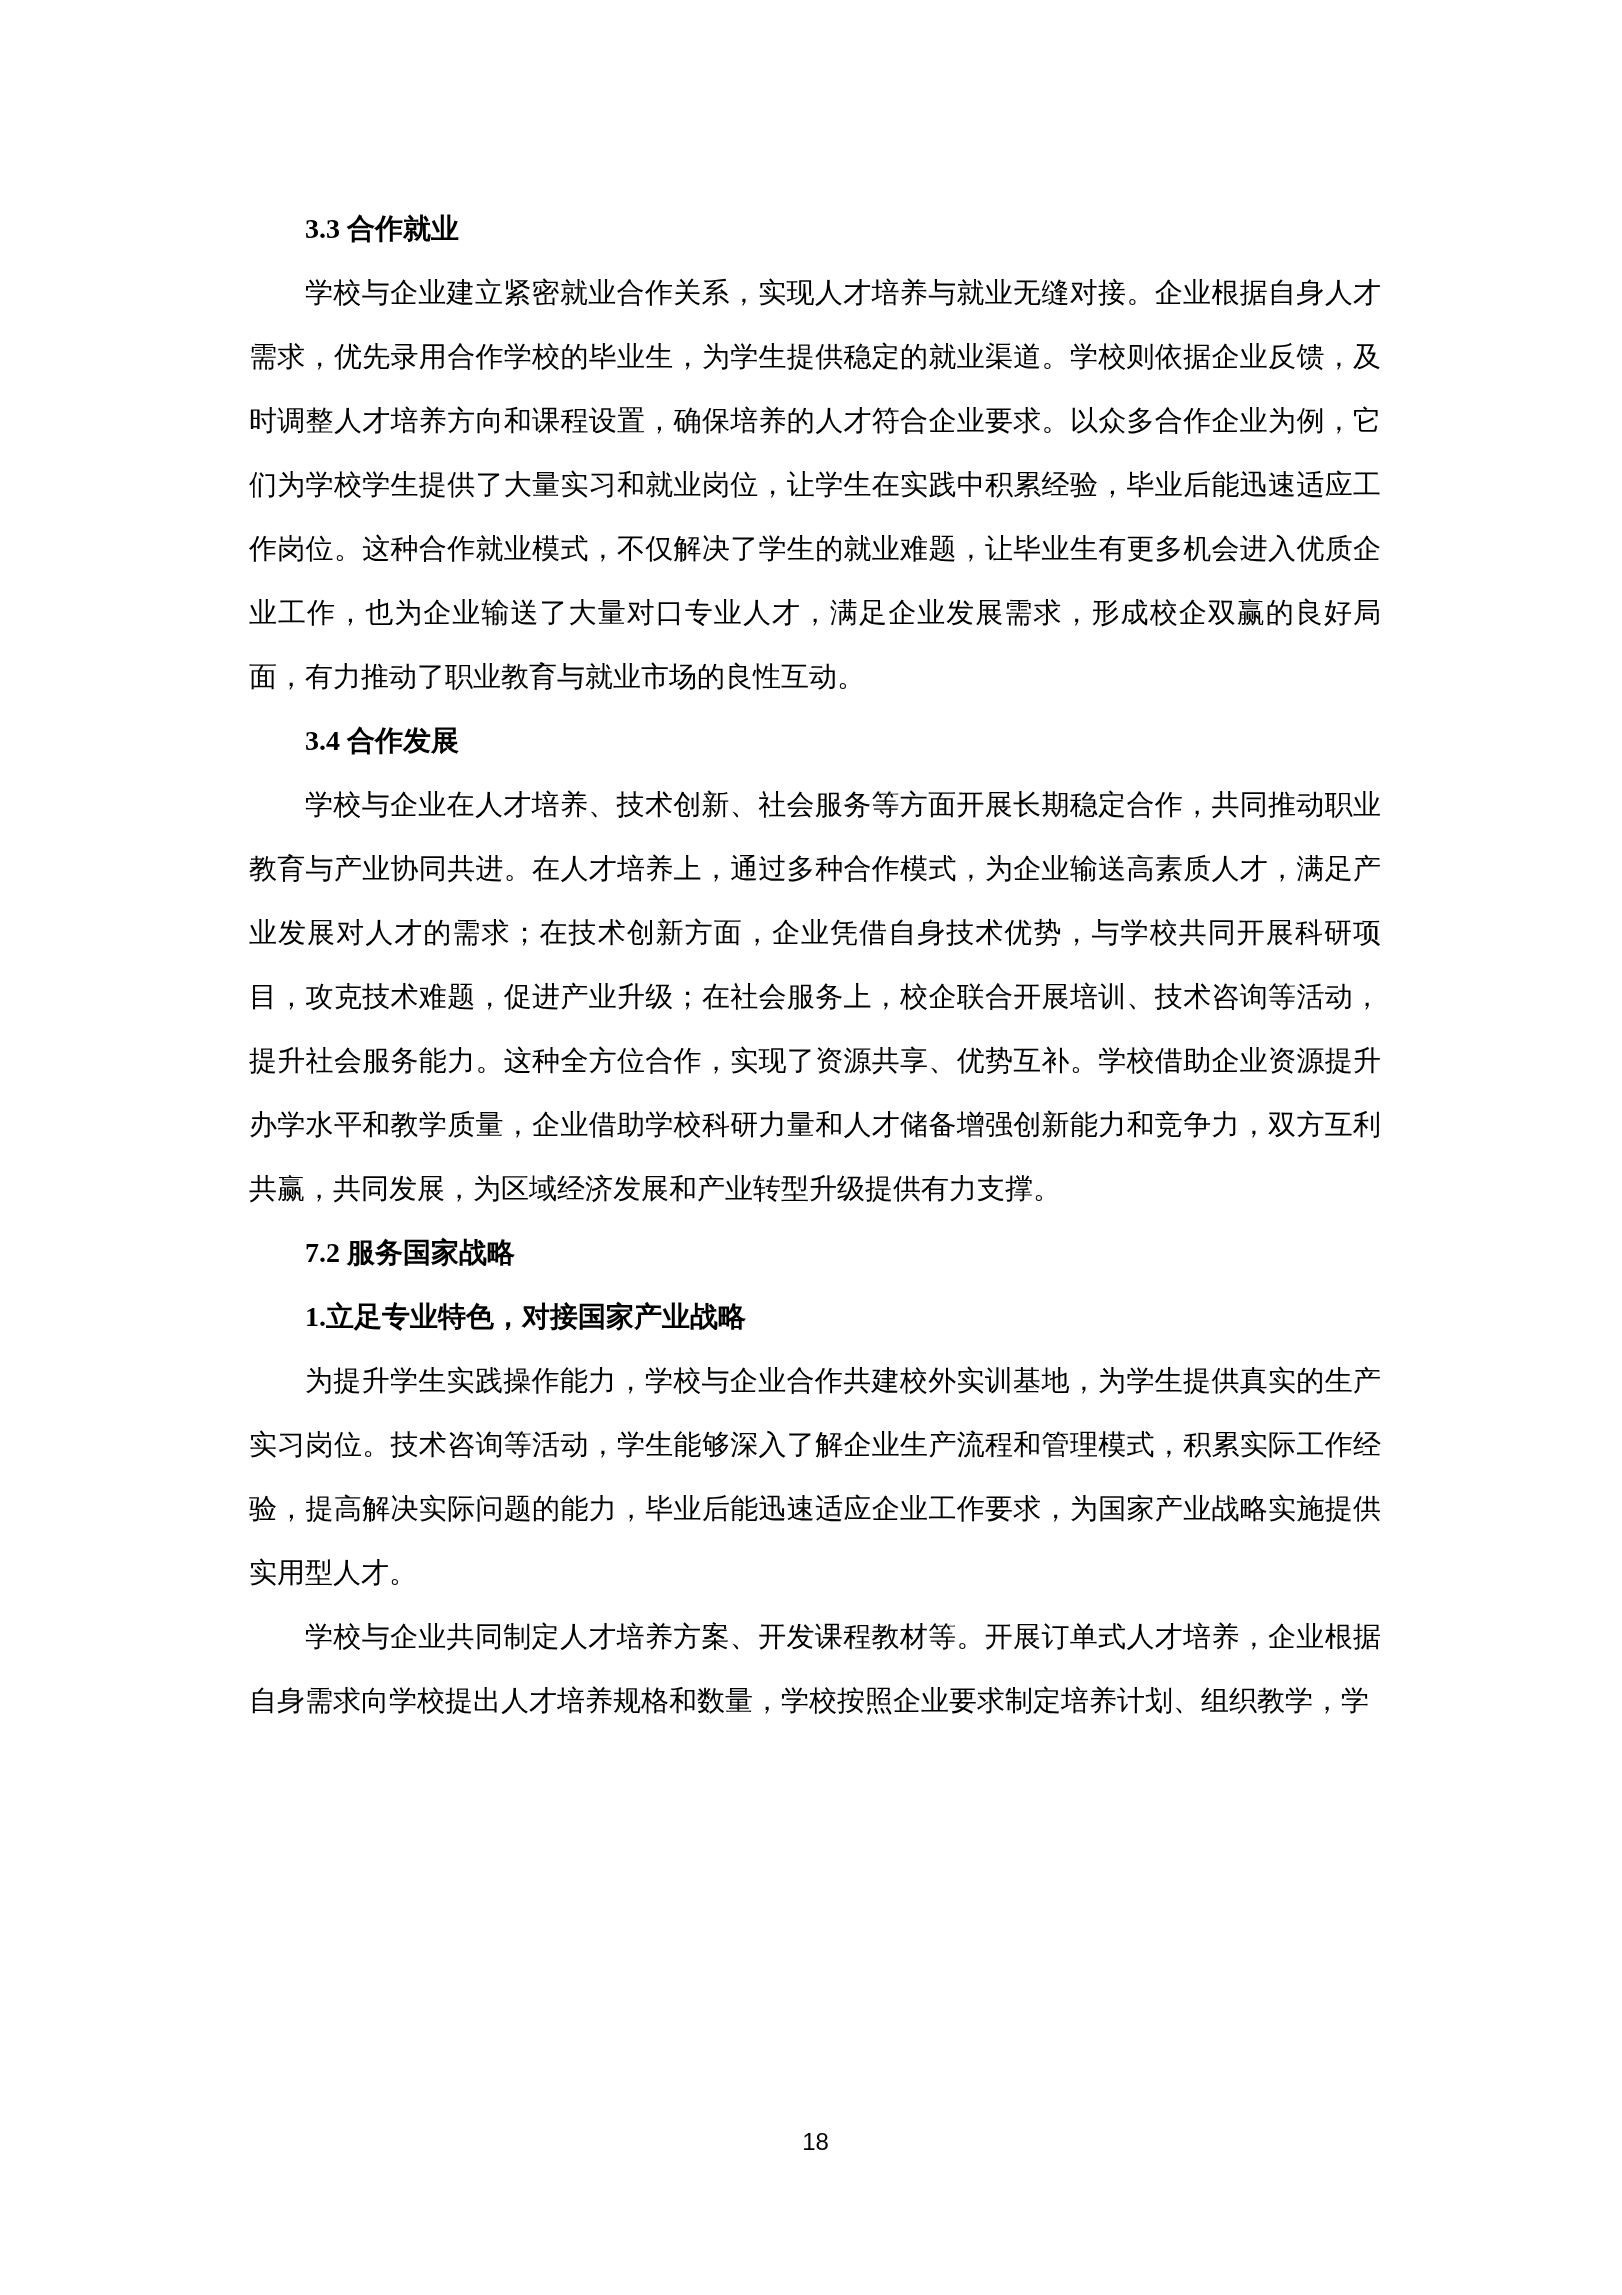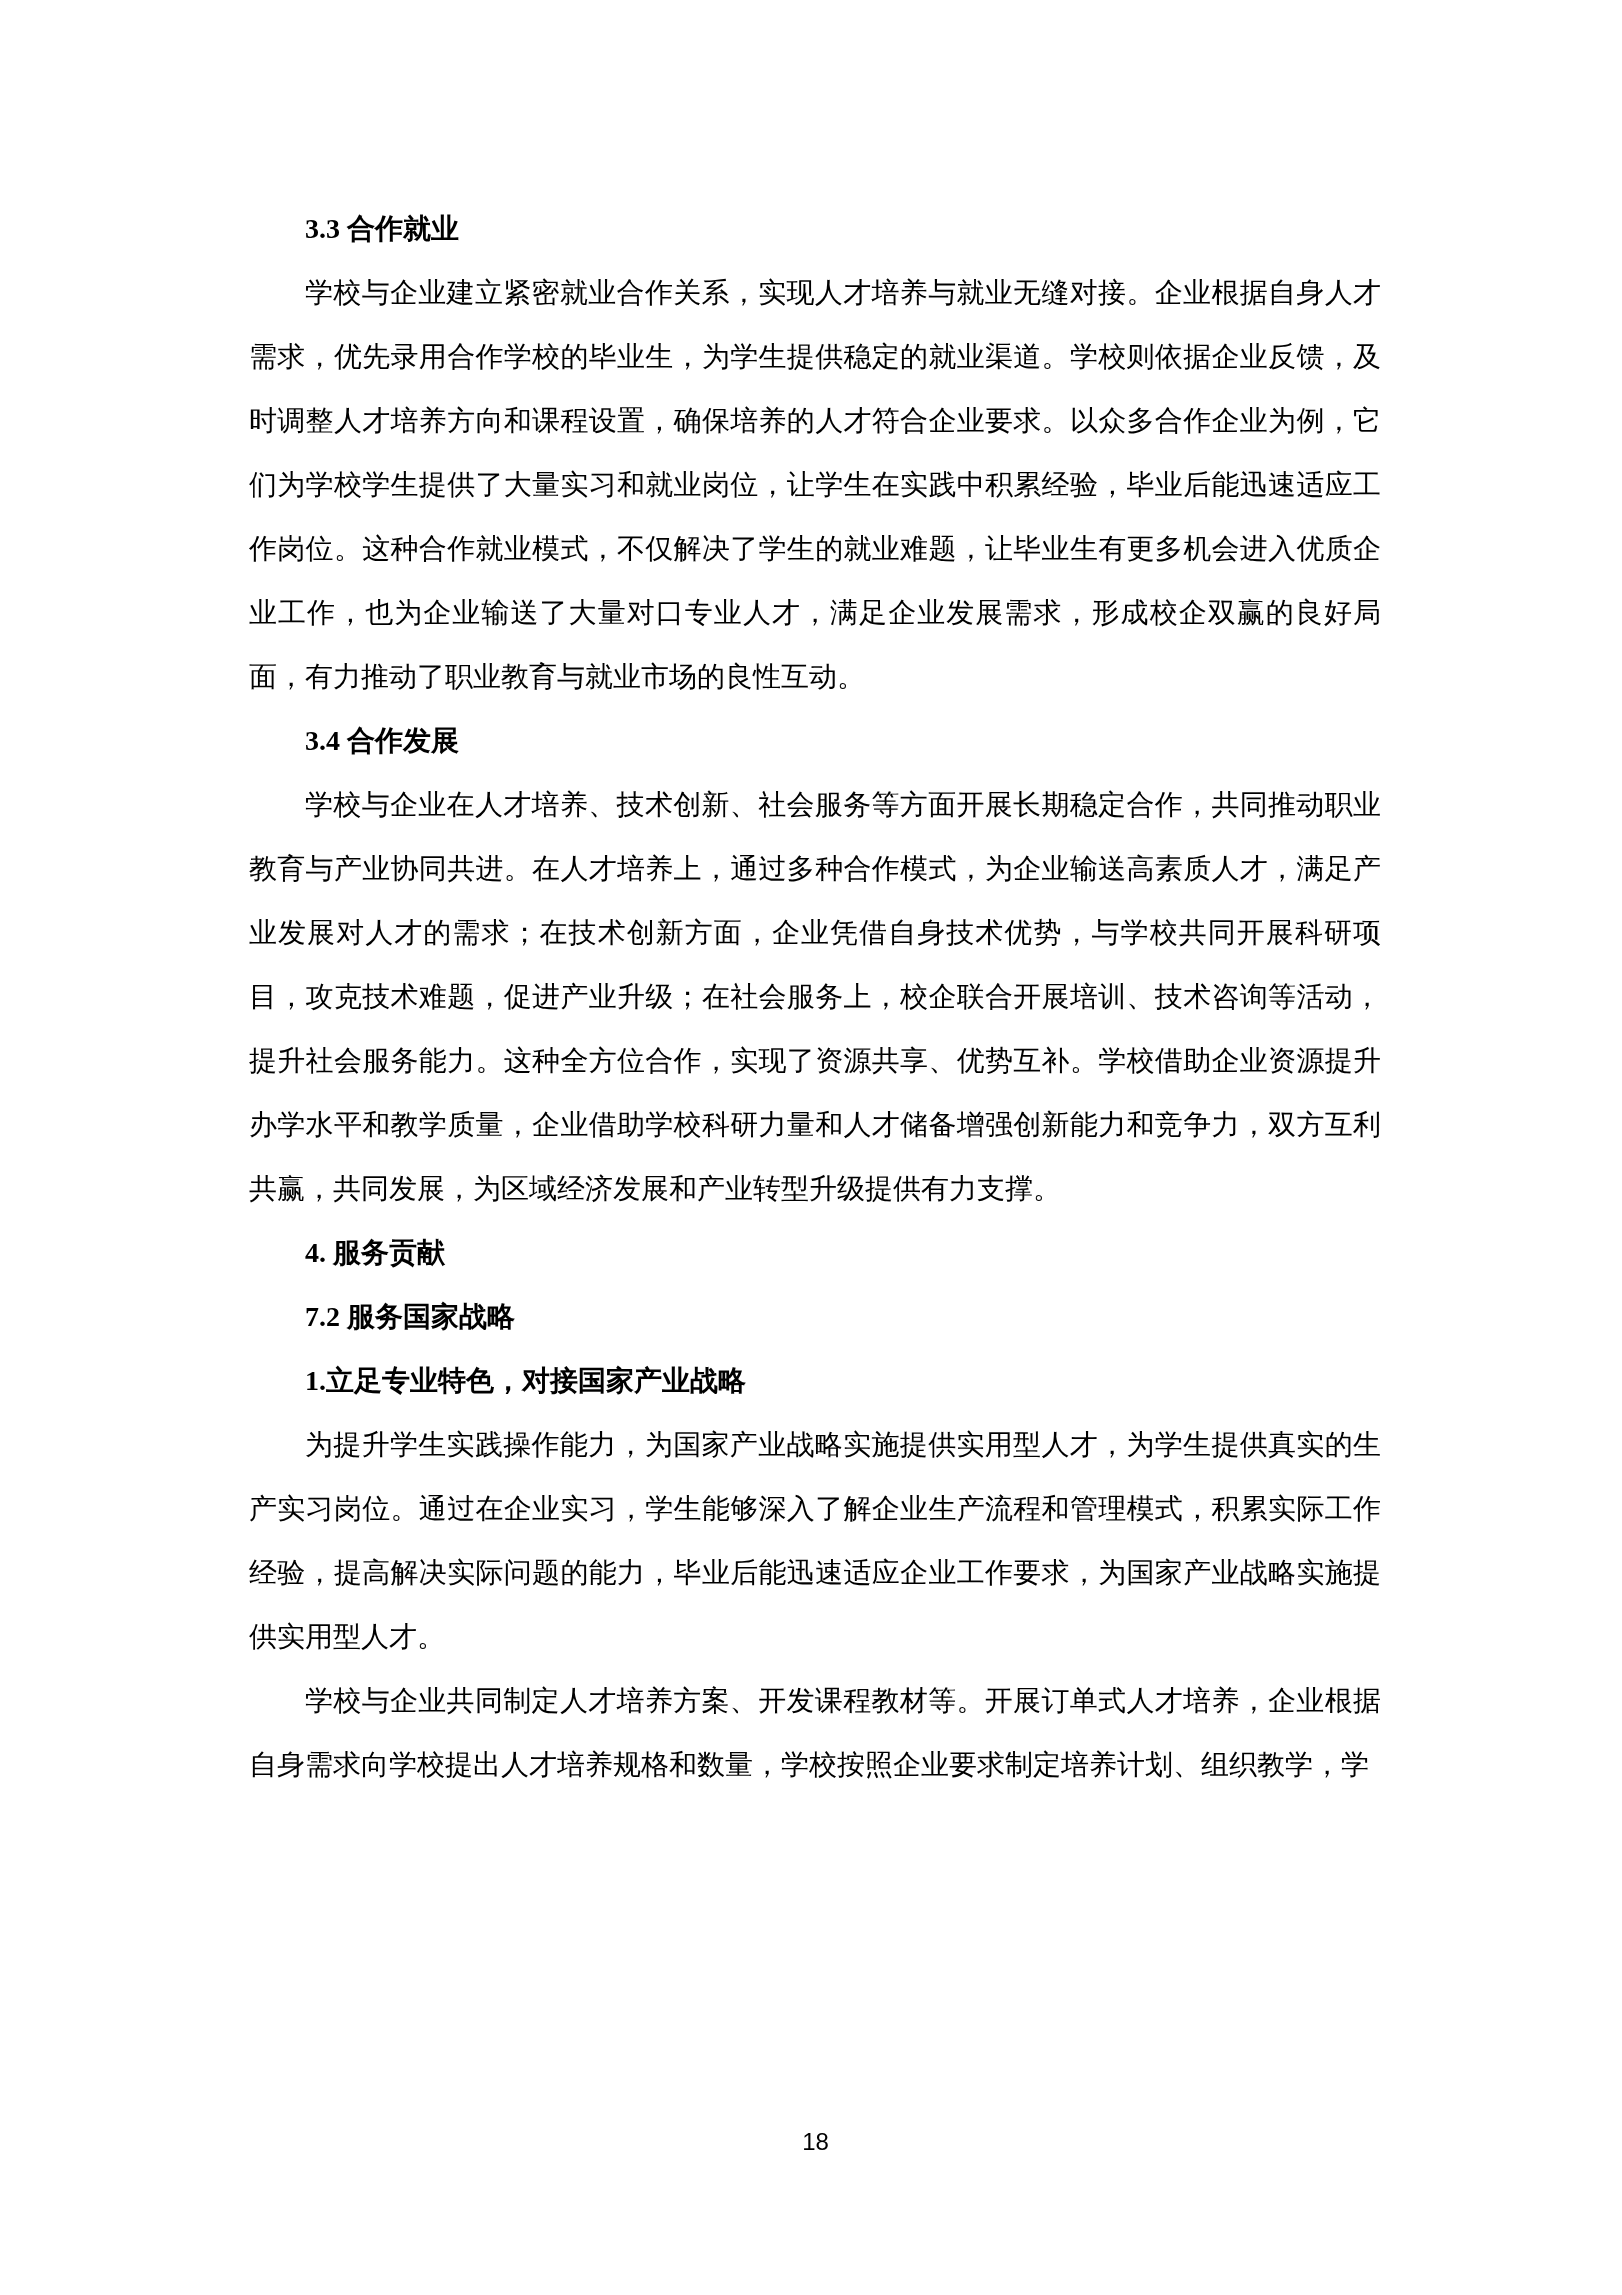--- a/index.html
+++ b/index.html
@@ -61,23 +61,22 @@
 </head>
 <body>
 
 <div class="page">
 
   <div class="doc-content">
     <p class="block heading">3.3 合作就业</p>
     <p class="block para">学校与企业建立紧密就业合作关系，实现人才培养与就业无缝对接。企业根据自身人才需求，优先录用合作学校的毕业生，为学生提供稳定的就业渠道。学校则依据企业反馈，及时调整人才培养方向和课程设置，确保培养的人才符合企业要求。以众多合作企业为例，它们为学校学生提供了大量实习和就业岗位，让学生在实践中积累经验，毕业后能迅速适应工作岗位。这种合作就业模式，不仅解决了学生的就业难题，让毕业生有更多机会进入优质企业工作，也为企业输送了大量对口专业人才，满足企业发展需求，形成校企双赢的良好局面，有力推动了职业教育与就业市场的良性互动。</p>
     <p class="block heading">3.4 合作发展</p>
     <p class="block para">学校与企业在人才培养、技术创新、社会服务等方面开展长期稳定合作，共同推动职业教育与产业协同共进。在人才培养上，通过多种合作模式，为企业输送高素质人才，满足产业发展对人才的需求；在技术创新方面，企业凭借自身技术优势，与学校共同开展科研项目，攻克技术难题，促进产业升级；在社会服务上，校企联合开展培训、技术咨询等活动，提升社会服务能力。这种全方位合作，实现了资源共享、优势互补。学校借助企业资源提升办学水平和教学质量，企业借助学校科研力量和人才储备增强创新能力和竞争力，双方互利共赢，共同发展，为区域经济发展和产业转型升级提供有力支撑。</p>
-    <p class="block heading">4. 服务贡献</p>
     <p class="block heading">7.2 服务国家战略</p>
     <p class="block heading">1.立足专业特色，对接国家产业战略</p>
-    <p class="block para">为提升学生实践操作能力，为国家产业战略实施提供实用型人才，为学生提供真实的生产实习岗位。通过在企业实习，学生能够深入了解企业生产流程和管理模式，积累实际工作经验，提高解决实际问题的能力，毕业后能迅速适应企业工作要求，为国家产业战略实施提供实用型人才。</p>
+    <p class="block para">为提升学生实践操作能力，学校与企业合作共建校外实训基地，为学生提供真实的生产实习岗位。技术咨询等活动，学生能够深入了解企业生产流程和管理模式，积累实际工作经验，提高解决实际问题的能力，毕业后能迅速适应企业工作要求，为国家产业战略实施提供实用型人才。</p>
     <p class="block para">学校与企业共同制定人才培养方案、开发课程教材等。开展订单式人才培养，企业根据自身需求向学校提出人才培养规格和数量，学校按照企业要求制定培养计划、组织教学，学</p>
   </div>
 
   <div class="page-footer">18</div>
 
 </div>
 
 
 </body></html>

